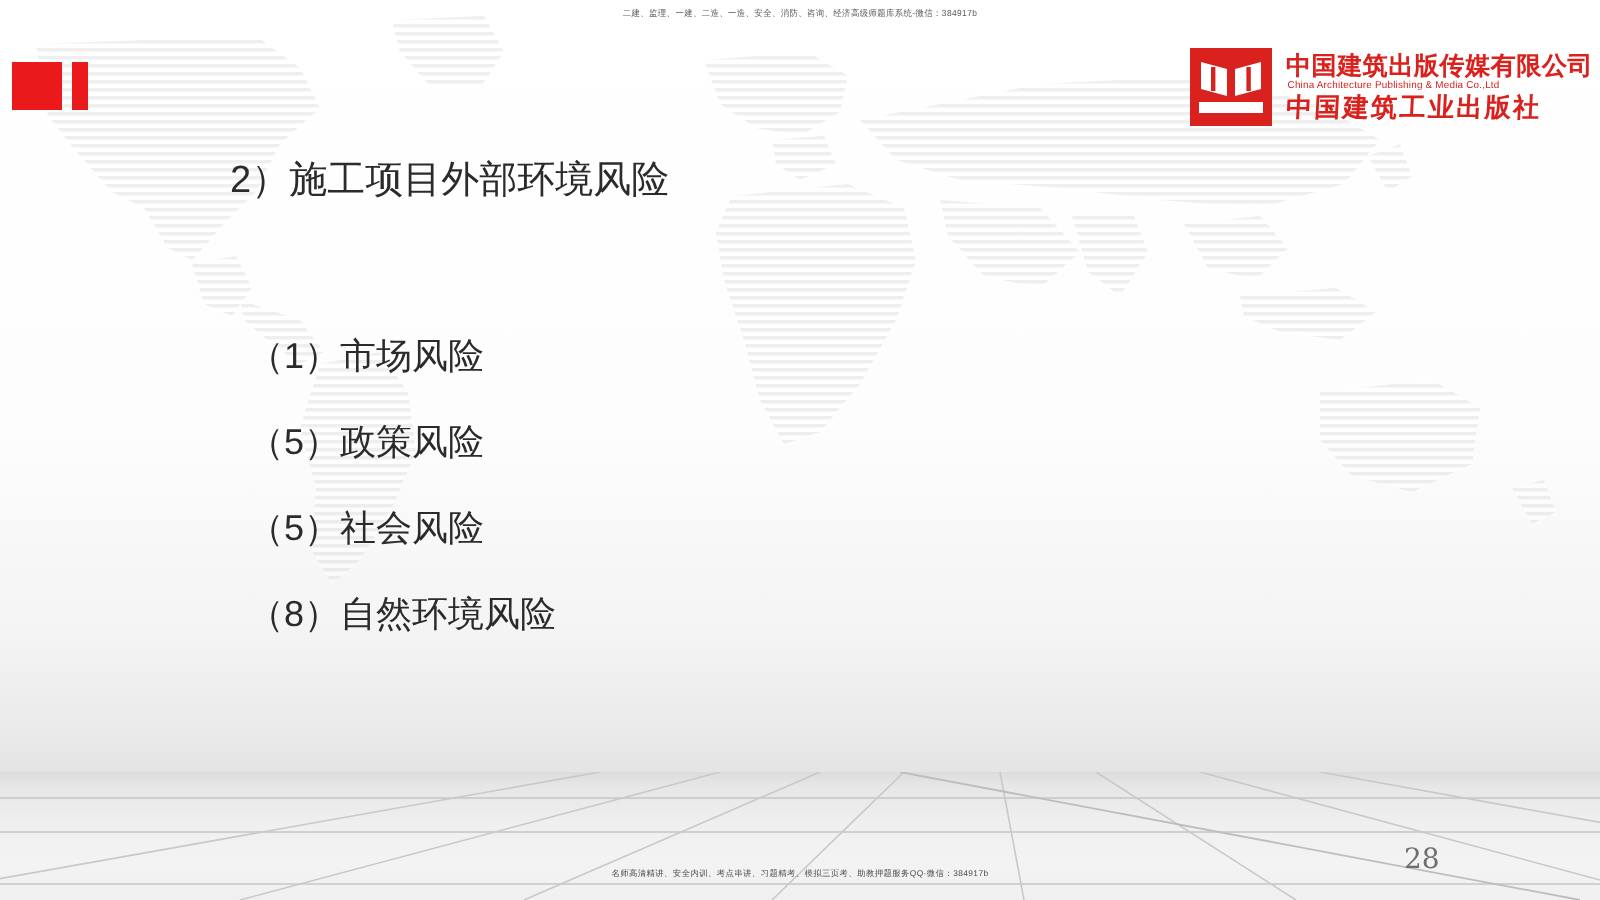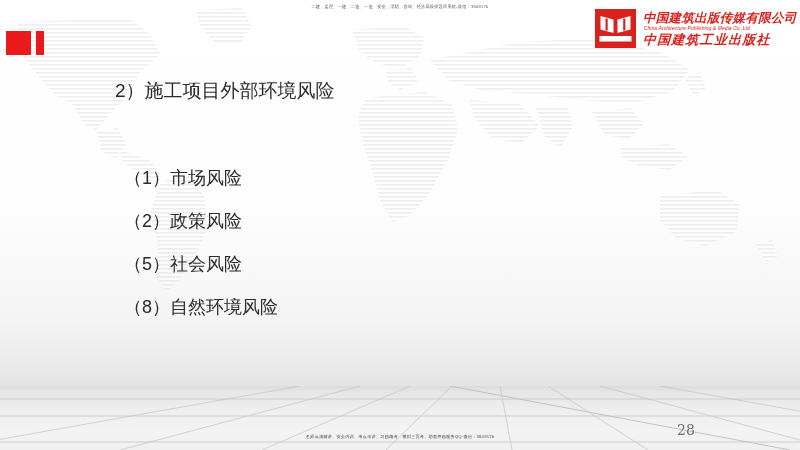--- a/index.html
+++ b/index.html
@@ -117,25 +117,24 @@
   .red-bar {
     position: absolute;
     left: 36px; top: 31px;
     width: 8px; height: 24px;
     background: #ea1a1c;
   }
 
   
   .logo {
     position: absolute;
-    left: 595px; top: 9px;
+    left: 595px; top: 24px;
     display: flex;
     align-items: center;
     gap: 7px;
-    font-style: italic;
   }
   .logo-mark {
     width: 41px; height: 39px;
     background: #d9211d;
     position: relative;
     flex: none;
   }
   .logo-text {
     display: flex;
     flex-direction: column;
@@ -194,21 +193,21 @@
     margin-top: 41px;
   }
   .b1 { top: 124px; }
   .b2 { top: 167px; }
   .b3 { top: 210px; }
   .b4 { top: 253px; }
 
   
   .page-number {
     position: absolute;
-    left: 677px; top: 421px;
+    left: 702px; top: 421px;
     font-size: 14px;
     line-height: 18px;
     color: #6e6e6e;
     font-family: "DejaVu Serif", serif;
   }
 </style>
 </head>
 <body>
 
 <div id="slide">
@@ -303,21 +302,21 @@
     <div class="logo-text">
       <span class="logo-cn">中国建筑出版传媒有限公司</span>
       <span class="logo-en">China Architecture Publishing &amp; Media Co.,Ltd</span>
       <span class="logo-cn2">中国建筑工业出版社</span>
     </div>
   </div>
 
   <div class="content">
     <div class="heading">2）施工项目外部环境风险</div>
     <div class="bullet b1">（1）市场风险</div>
-    <div class="bullet b2">（2）政策风险</div>
+    <div class="bullet b2">（5）政策风险</div>
     <div class="bullet b3">（5）社会风险</div>
     <div class="bullet b4">（8）自然环境风险</div>
   </div>
 
   <div class="bottom-strip">
     <span class="bottom-strip-text">名师高清精讲、安全内训、考点串讲、习题精考、模拟三页考、助教押题服务QQ·微信：384917b</span>
   </div>
 
   <div class="page-number">28</div>
 

